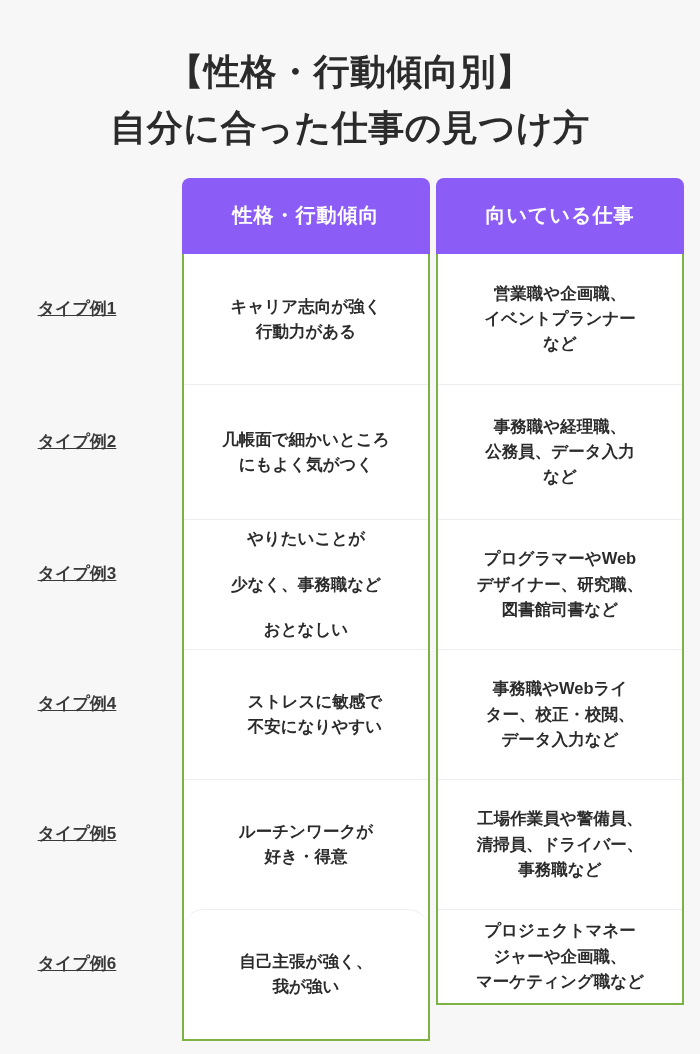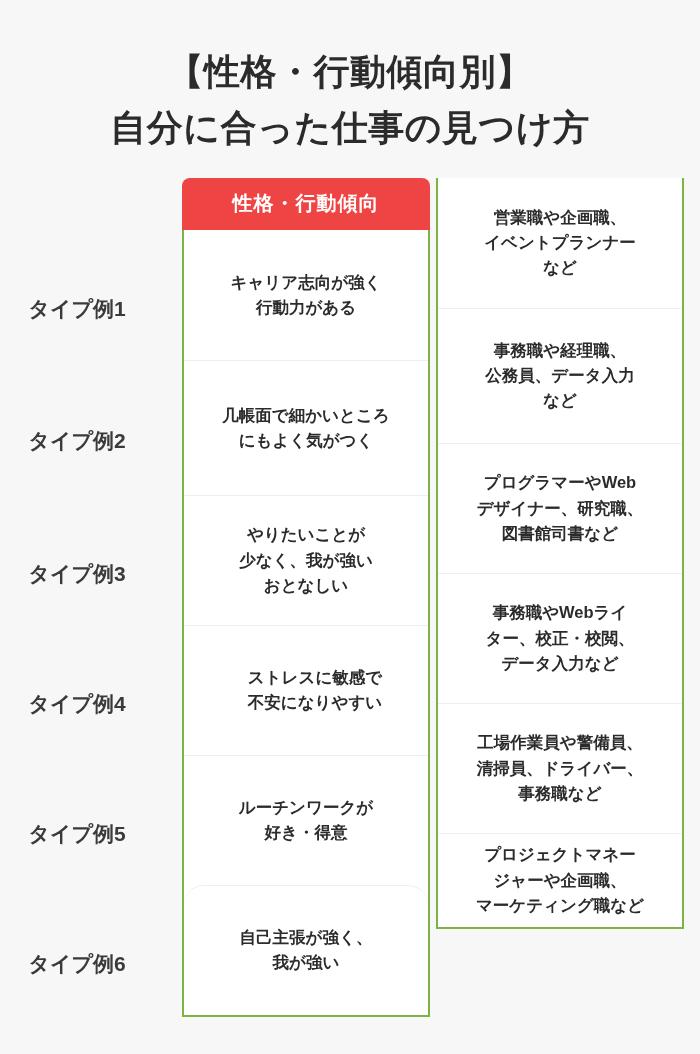--- a/index.html
+++ b/index.html
@@ -52,35 +52,36 @@
     display: flex;
     flex-direction: column;
   }
   .label-head {
     height: 66px;
   }
   .label-cell {
     display: flex;
     align-items: center;
     justify-content: center;
-    font-size: 21px;
+    font-size: 17px;
     font-weight: 700;
     color: #3a3a3a;
     box-sizing: border-box;
     padding-right: 28px;
+    text-decoration: underline;
   }
 
   
   .data-col {
     display: flex;
     flex-direction: column;
   }
   .col-head {
-    height: 52px;
-    background: #ef4444;
+    height: 76px;
+    background: #8b5cf6;
     border-radius: 8px 8px 0 0;
     display: flex;
     align-items: center;
     justify-content: center;
     color: #ffffff;
     font-size: 20px;
     font-weight: 700;
     letter-spacing: 1px;
     box-sizing: border-box;
   }
@@ -148,43 +149,44 @@
         <div class="col-head">性格・行動傾向</div>
         <div class="col-body" id="trait-body">
             <div class="cell" style="height: 130px;">
               <span class="ln">キャリア志向が強く</span>
               <span class="ln">行動力がある</span>
             </div>
             <div class="cell" style="height: 135px;">
               <span class="ln">几帳面で細かいところ</span>
               <span class="ln">にもよく気がつく</span>
             </div>
-            <div class="cell" style="height: 130px;">
+            <div class="cell" style="height: 130px; gap: 20px;">
               <span class="ln">やりたいことが</span>
-              <span class="ln">少なく、我が強い</span>
+              <span class="ln">少なく、事務職など</span>
               <span class="ln">おとなしい</span>
             </div>
             <div class="cell" style="height: 130px; padding-left: 28px;">
               <span class="ln">ストレスに敏感で</span>
               <span class="ln">不安になりやすい</span>
             </div>
             <div class="cell" style="height: 130px;">
               <span class="ln">ルーチンワークが</span>
               <span class="ln">好き・得意</span>
             </div>
             <div class="cell" style="height: 130px; border-radius: 20px;">
               <span class="ln">自己主張が強く、</span>
               <span class="ln">我が強い</span>
             </div>
           </div>
       </div>
 
       <div class="spacer-col"></div>
 
       <div class="data-col">
+        <div class="col-head">向いている仕事</div>
         <div class="col-body" id="job-body">
             <div class="cell" style="height: 130px;">
               <span class="ln">営業職や企画職、</span>
               <span class="ln">イベントプランナー</span>
               <span class="ln">など</span>
             </div>
             <div class="cell" style="height: 135px;">
               <span class="ln">事務職や経理職、</span>
               <span class="ln">公務員、データ入力</span>
               <span class="ln">など</span>

